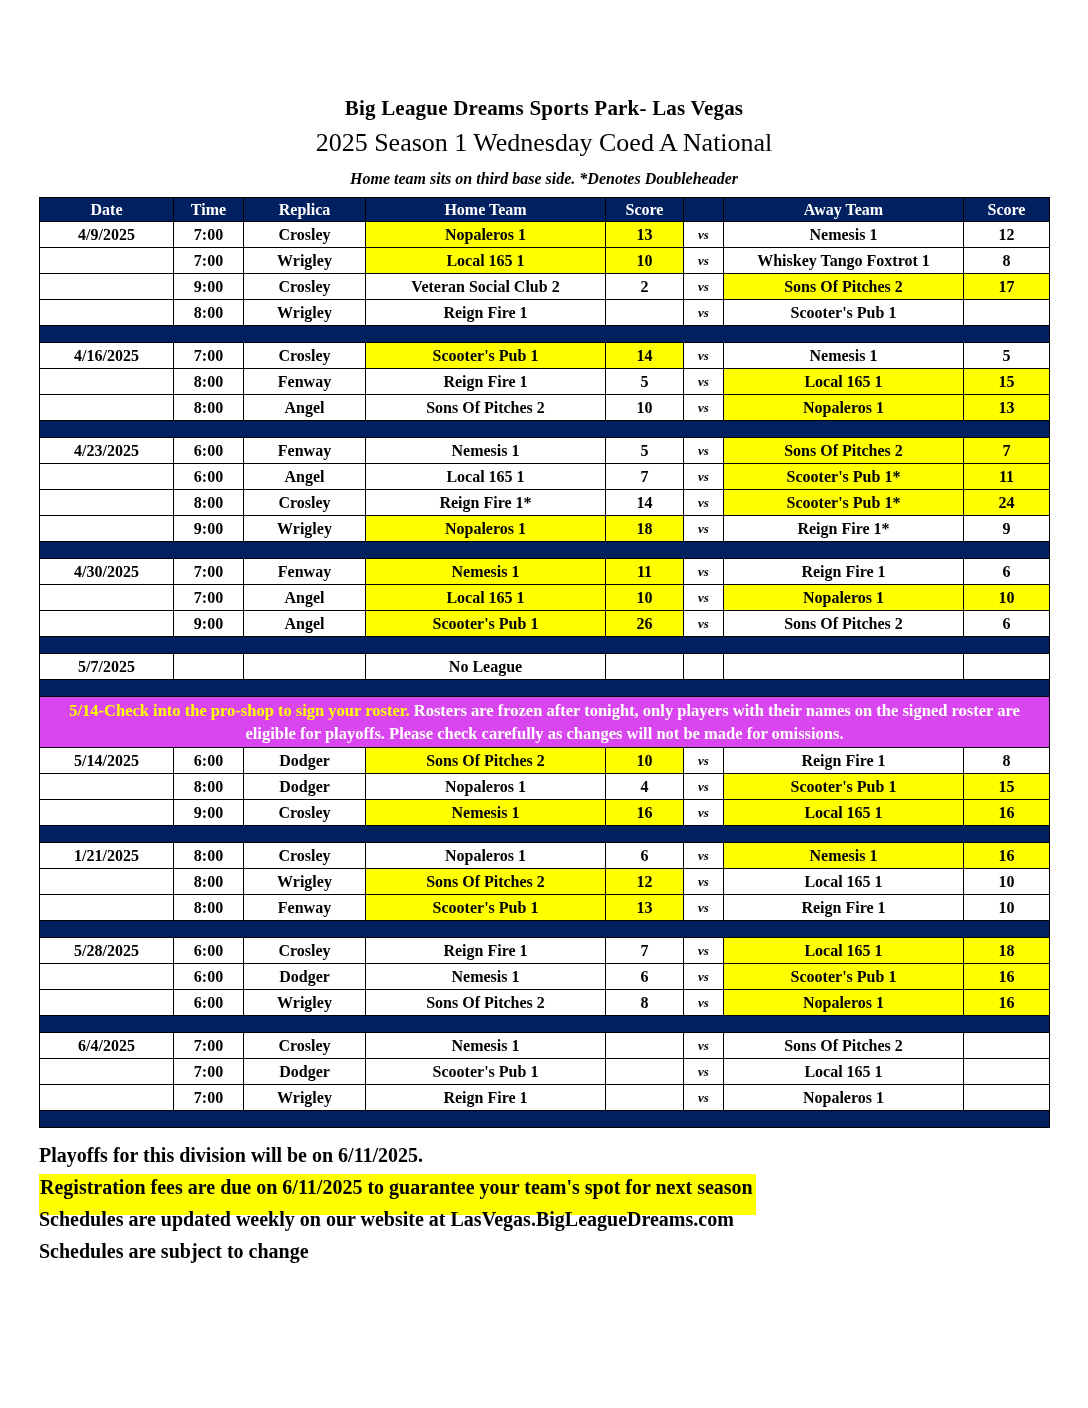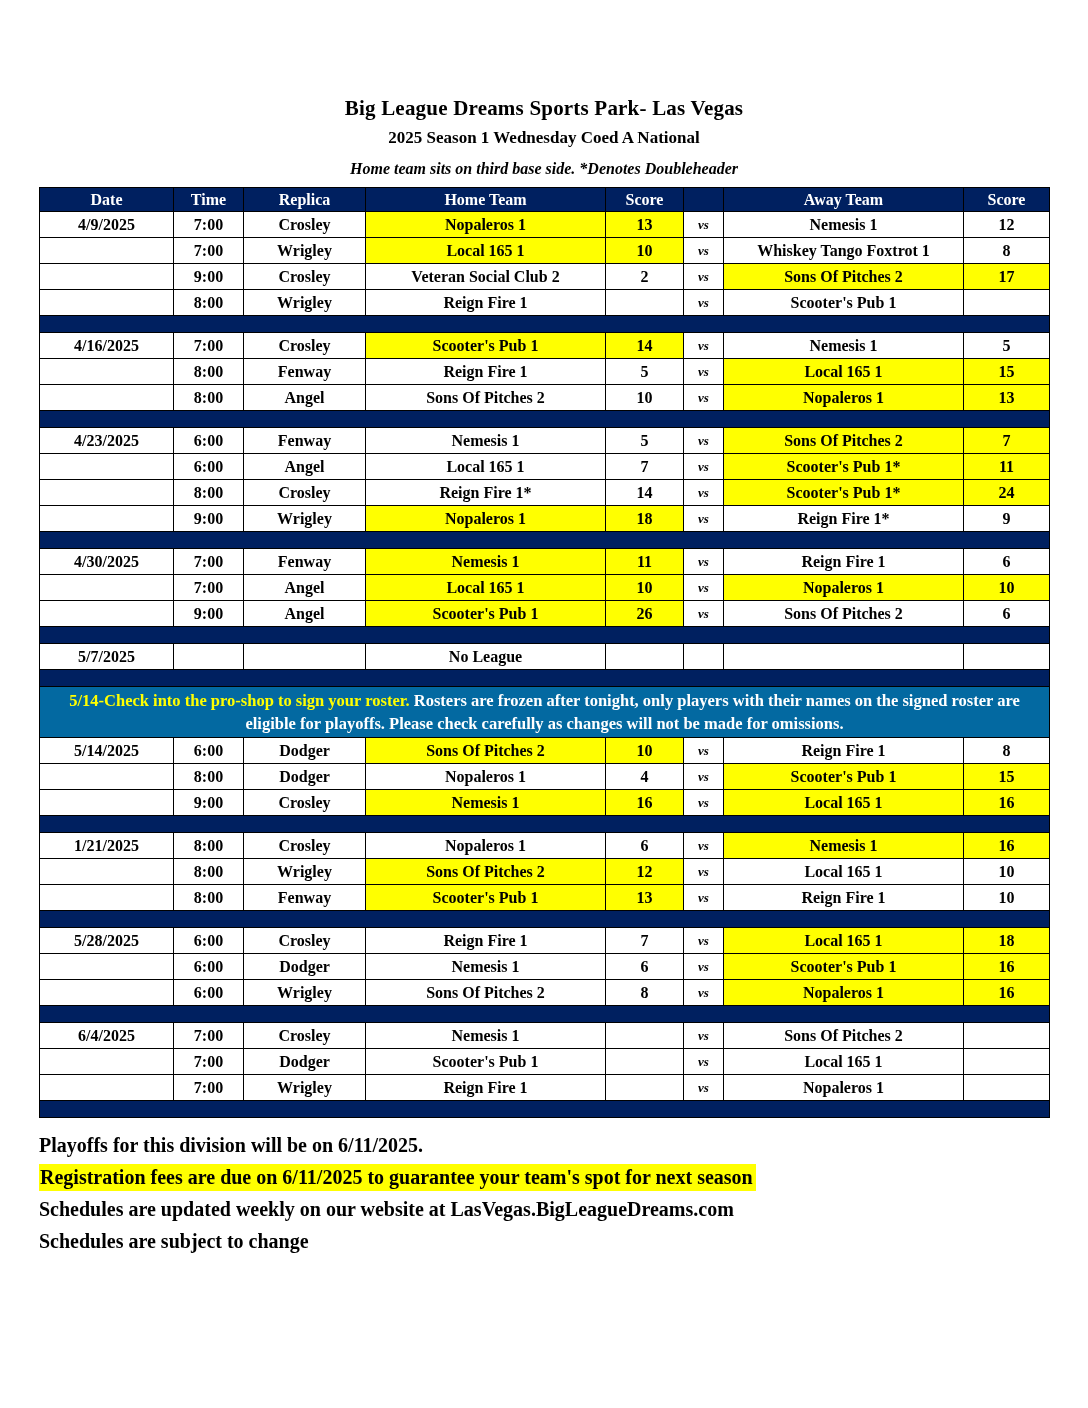--- a/index.html
+++ b/index.html
@@ -14,22 +14,22 @@
   .page { padding: 96px 39px 40px 39px; }
 
   h1.title {
     font-size: 21px;
     font-weight: bold;
     text-align: center;
     margin: 0;
     letter-spacing: 0.2px;
   }
   h2.subtitle {
-    font-size: 17px;
-    font-weight: bold;
+    font-size: 26px;
+    font-weight: normal;
     text-align: center;
     margin: 7px 0 12px 0;
   }
   .note {
     font-size: 16px;
     font-weight: bold;
     font-style: italic;
     text-align: center;
     margin-top: 9px;
   }
@@ -61,41 +61,41 @@
     padding: 0 2px;
   }
   .schedule td.hl { background: #FFFF00; }
   .schedule td.vs { font-style: italic; font-weight: bold; font-size: 13px; border-radius: 12px; }
   .schedule tr.sep td {
     background: #002060;
     height: 17px;
     padding: 0;
   }
   .schedule tr.notice td {
-    background: #0369a1;
+    background: #d946ef;
     white-space: normal;
     font-size: 16.5px;
     font-weight: bold;
     height: 50px;
     padding: 2px 10px;
     line-height: 23px;
     text-align: center;
   }
   .schedule tr.notice .notice-hl { color: #FFFF00; }
   .schedule tr.notice .notice-text { color: #FFFFFF; }
 
   .footer { margin-top: 16px; }
   .footer .fline {
     font-size: 20px;
     font-weight: bold;
     margin-bottom: 9px;
   }
   .footer .hl-yellow {
     background: #FFFF00;
-    padding: 2px 3px 3px 1px;
+    padding: 2px 3px 17px 1px;
   }
 </style>
 </head>
 <body>
 
 <div class="page">
 
   <h1 class="title">Big League Dreams Sports Park- Las Vegas</h1>
   <h2 class="subtitle">2025 Season 1 Wednesday Coed A National</h2>
   <div class="note">Home team sits on third base side.  *Denotes Doubleheader</div>

